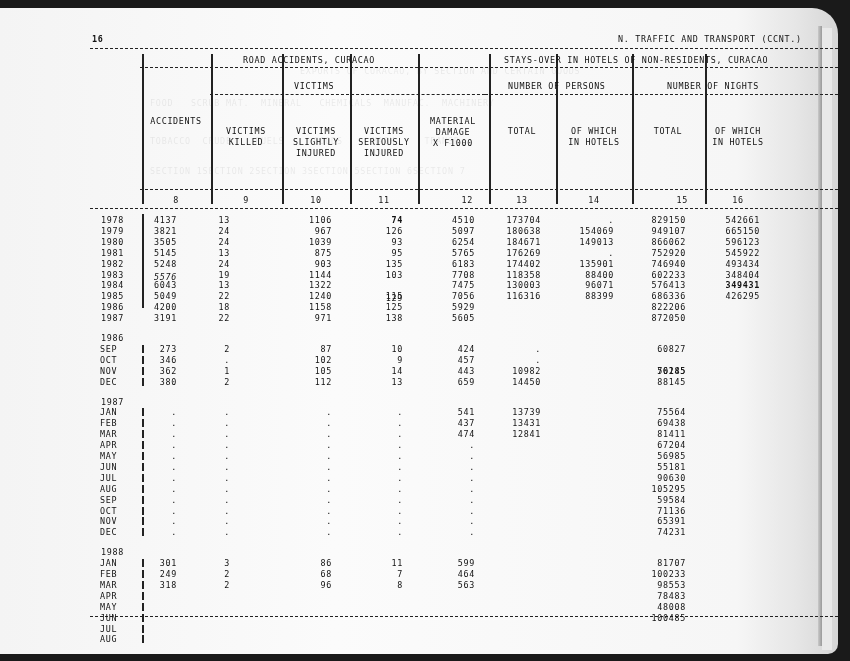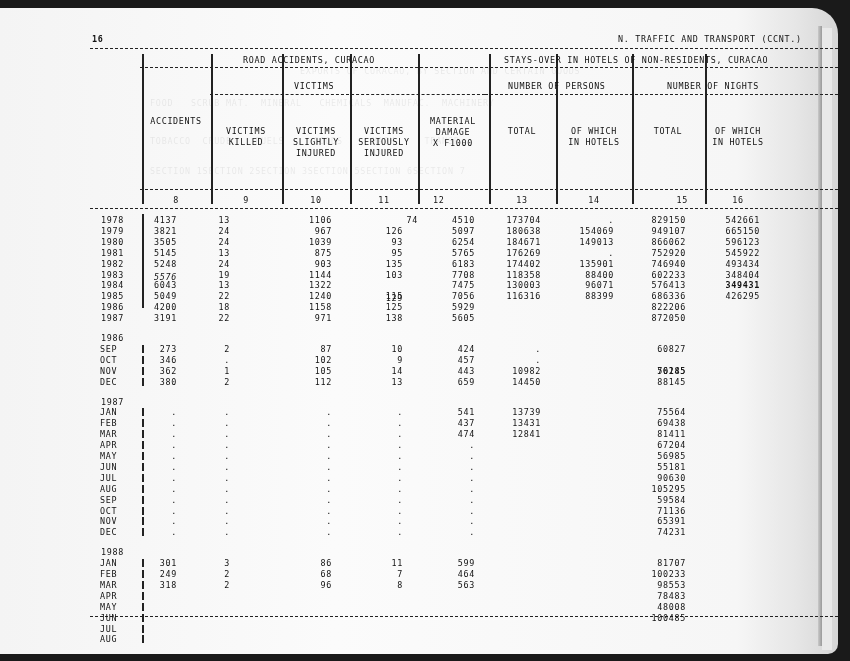--- a/index.html
+++ b/index.html
@@ -89,36 +89,36 @@
         <div class="lbl" style="left: 276px; width: 80px; text-align: center; top: 129px;">SLIGHTLY</div>
         <div class="lbl" style="left: 276px; width: 80px; text-align: center; top: 140px;">INJURED</div>
         <div class="lbl" style="left: 296px; width: 40px; text-align: center; top: 187px;">10</div>
         <div class="lbl" style="left: 344px; width: 80px; text-align: center; top: 118px;">VICTIMS</div>
         <div class="lbl" style="left: 344px; width: 80px; text-align: center; top: 129px;">SERIOUSLY</div>
         <div class="lbl" style="left: 344px; width: 80px; text-align: center; top: 140px;">INJURED</div>
         <div class="lbl" style="left: 364px; width: 40px; text-align: center; top: 187px;">11</div>
         <div class="lbl" style="left: 413px; width: 80px; text-align: center; top: 108px;">MATERIAL</div>
         <div class="lbl" style="left: 413px; width: 80px; text-align: center; top: 119px;">DAMAGE</div>
         <div class="lbl" style="left: 413px; width: 80px; text-align: center; top: 130px;">X F1000</div>
-        <div class="lbl" style="left: 433px; width: 40px; text-align: left; top: 187px;">12</div>
+        <div class="lbl" style="left: 433px; width: 40px; text-align: right; top: 187px;">12</div>
         <div class="lbl" style="left: 482px; width: 80px; text-align: center; top: 118px;">TOTAL</div>
         <div class="lbl" style="left: 502px; width: 40px; text-align: center; top: 187px;">13</div>
         <div class="lbl" style="left: 554px; width: 80px; text-align: center; top: 118px;">OF WHICH</div>
         <div class="lbl" style="left: 554px; width: 80px; text-align: center; top: 129px;">IN HOTELS</div>
         <div class="lbl" style="left: 574px; width: 40px; text-align: center; top: 187px;">14</div>
         <div class="lbl" style="left: 628px; width: 80px; text-align: center; top: 118px;">TOTAL</div>
         <div class="lbl" style="left: 648px; width: 40px; text-align: right; top: 187px;">15</div>
         <div class="lbl" style="left: 698px; width: 80px; text-align: center; top: 118px;">OF WHICH</div>
         <div class="lbl" style="left: 698px; width: 80px; text-align: center; top: 129px;">IN HOTELS</div>
         <div class="lbl" style="left: 718px; width: 40px; text-align: center; top: 187px;">16</div>
         <div class="lbl" style="left: 101px; top: 207px;">1978</div>
         <div class="num" style="left: 117px; width: 60px; top: 207px;">4137</div>
         <div class="num" style="left: 170px; width: 60px; top: 207px;">13</div>
         <div class="num" style="left: 272px; width: 60px; top: 207px;">1106</div>
-        <div class="num" style="left: 358px; width: 60px; top: 207px;">74</div>
+        <div class="num" style="left: 343px; width: 60px; top: 207px; font-weight: bold;">74</div>
         <div class="num" style="left: 415px; width: 60px; top: 207px;">4510</div>
         <div class="num" style="left: 481px; width: 60px; top: 207px;">173704</div>
         <div class="num" style="left: 554px; width: 60px; top: 207px;">.</div>
         <div class="num" style="left: 626px; width: 60px; top: 207px;">829150</div>
         <div class="num" style="left: 700px; width: 60px; top: 207px;">542661</div>
         <div class="lbl" style="left: 101px; top: 217.9px;">1979</div>
         <div class="num" style="left: 117px; width: 60px; top: 217.9px;">3821</div>
         <div class="num" style="left: 170px; width: 60px; top: 217.9px;">24</div>
         <div class="num" style="left: 272px; width: 60px; top: 217.9px;">967</div>
         <div class="num" style="left: 343px; width: 60px; top: 217.9px;">126</div>

